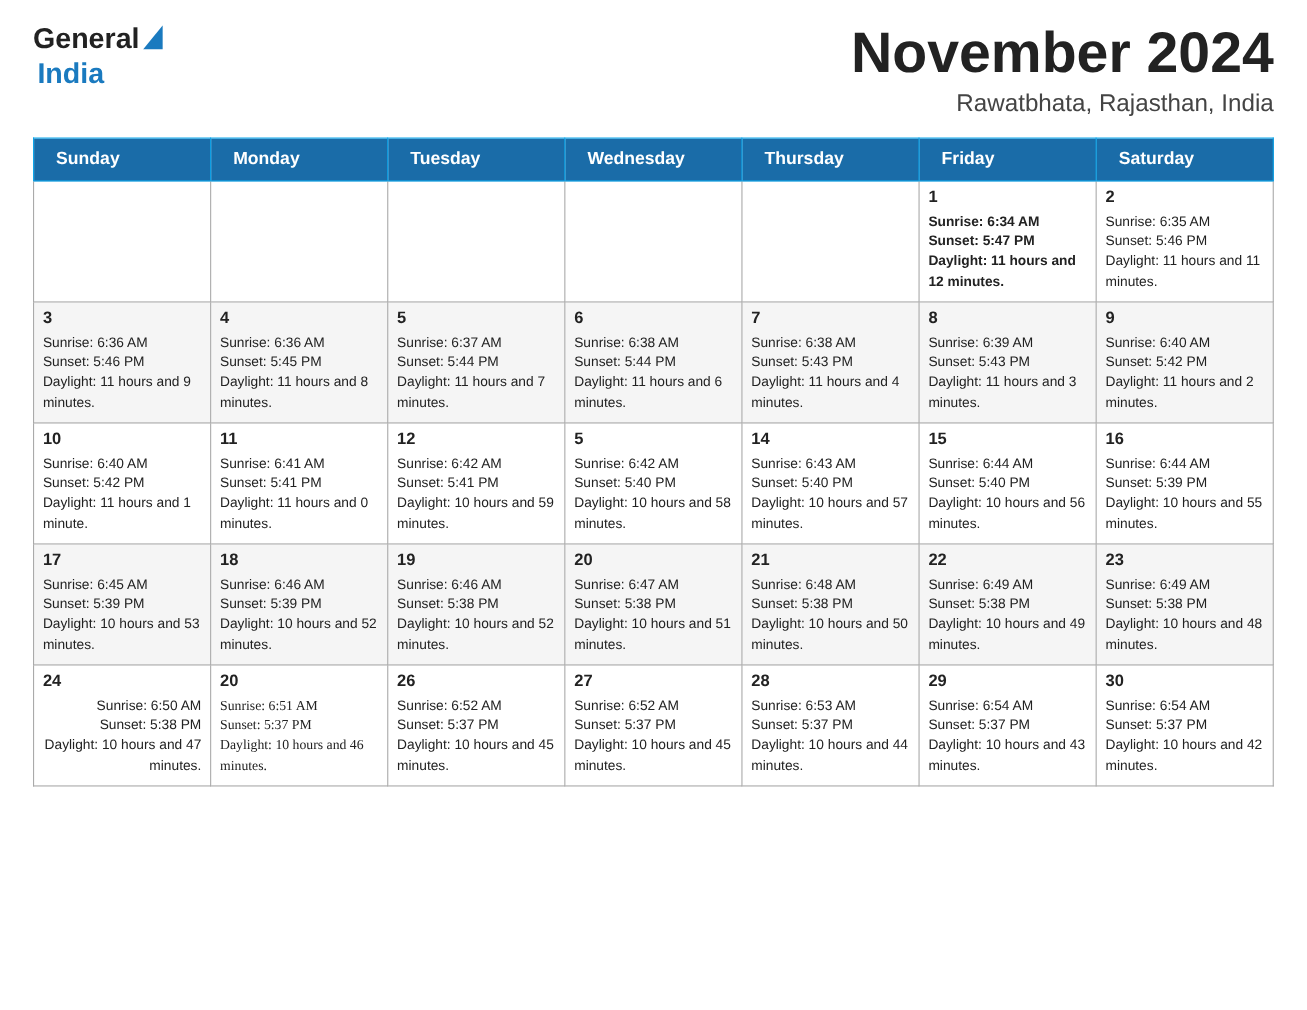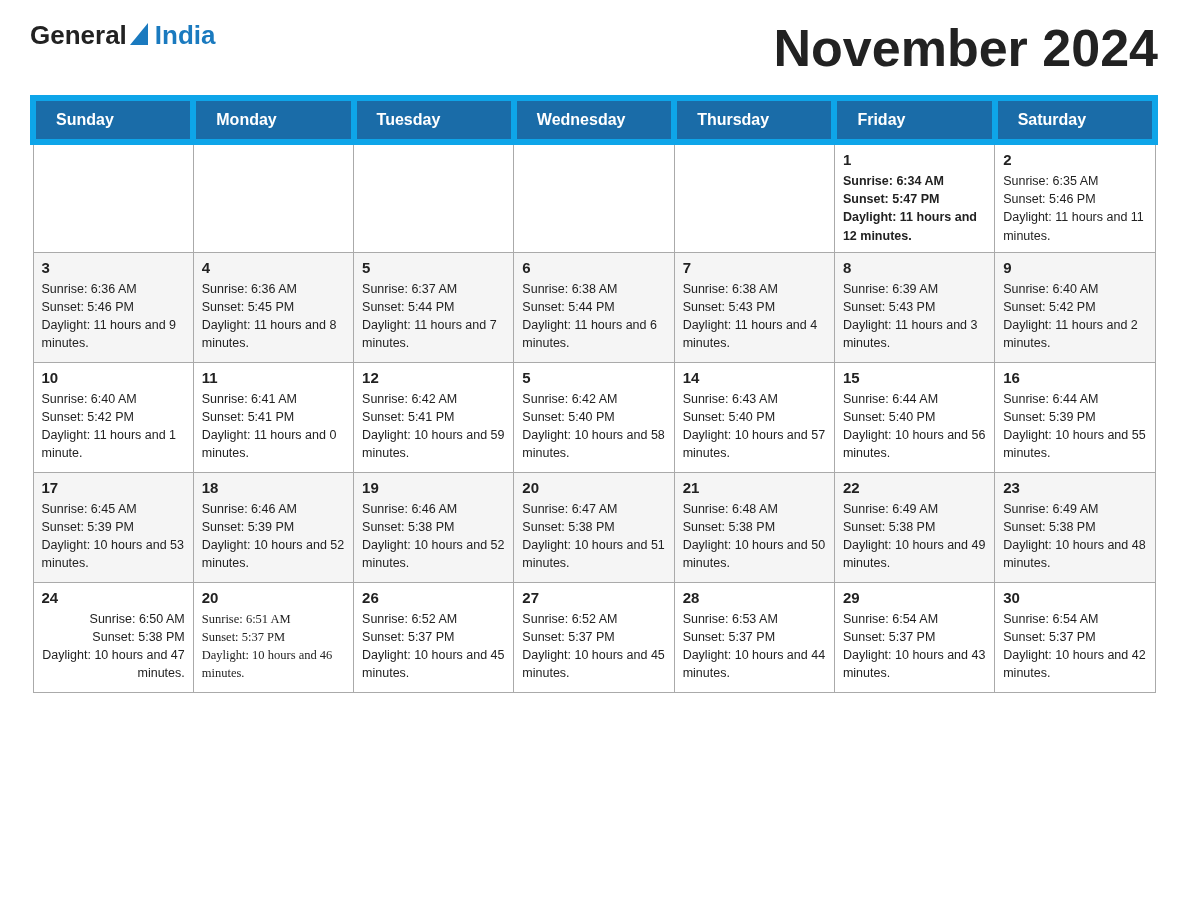--- a/index.html
+++ b/index.html
@@ -21,21 +21,21 @@
       display: flex;
       align-items: center;
     }
     .logo-text-general {
       font-size: 26px;
       font-weight: bold;
       color: #222;
     }
     .logo-wrapper {
       display: flex;
-      flex-direction: row;
+      flex-direction: column;
     }
     .logo-line1 {
       display: flex;
       align-items: center;
     }
     .logo-line2 {
       font-size: 26px;
       font-weight: bold;
       color: #1a7abf;
       padding-left: 4px;
@@ -59,21 +59,21 @@
       border-collapse: collapse;
       border: 1px solid #999;
     }
     .calendar-table th {
       background-color: #1a6ca8;
       color: #fff;
       font-size: 16px;
       font-weight: bold;
       padding: 10px 20px;
       text-align: left;
-      border: 6px solid #0ea5e9;
+      border: 1px solid #0ea5e9;
     }
     .calendar-table td {
       vertical-align: top;
       padding: 6px 8px;
       border: 1px solid #aaa;
       width: 14.28%;
       min-height: 110px;
       height: 110px;
       font-size: 13px;
       color: #222;
@@ -113,20 +113,21 @@
         <span class="logo-text-general">General</span>
         <svg width="18" height="22" viewBox="0 0 18 22" style="margin:0 3px 0 3px; position:relative; top:-2px;">
           <polygon points="0,22 18,22 18,0" fill="#1a7abf"></polygon>
         </svg>
       </div>
       <div class="logo-line2">India</div>
     </div>
   </div>
   <div class="title-block">
     <div class="month-title">November 2024</div>
+    <div class="location-title">Rawatbhata, Rajasthan, India</div>
   </div>
 </div>
 
 <table class="calendar-table">
   <thead>
     <tr>
     <th>Sunday</th>
         <th>Monday</th>
         <th>Tuesday</th>
         <th>Wednesday</th>

